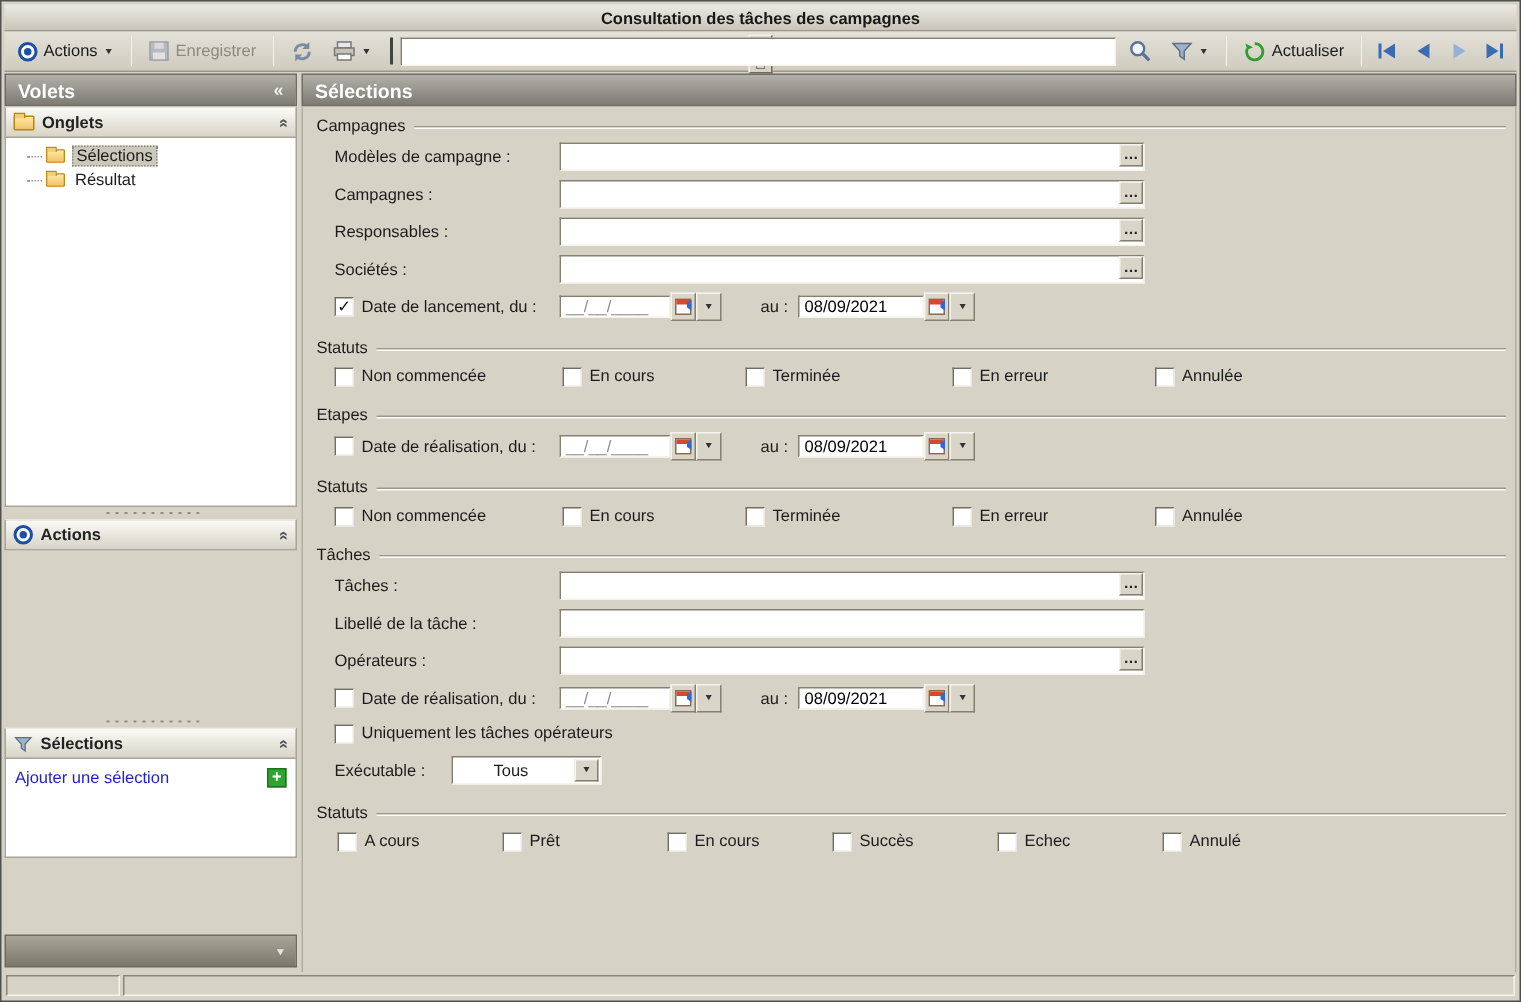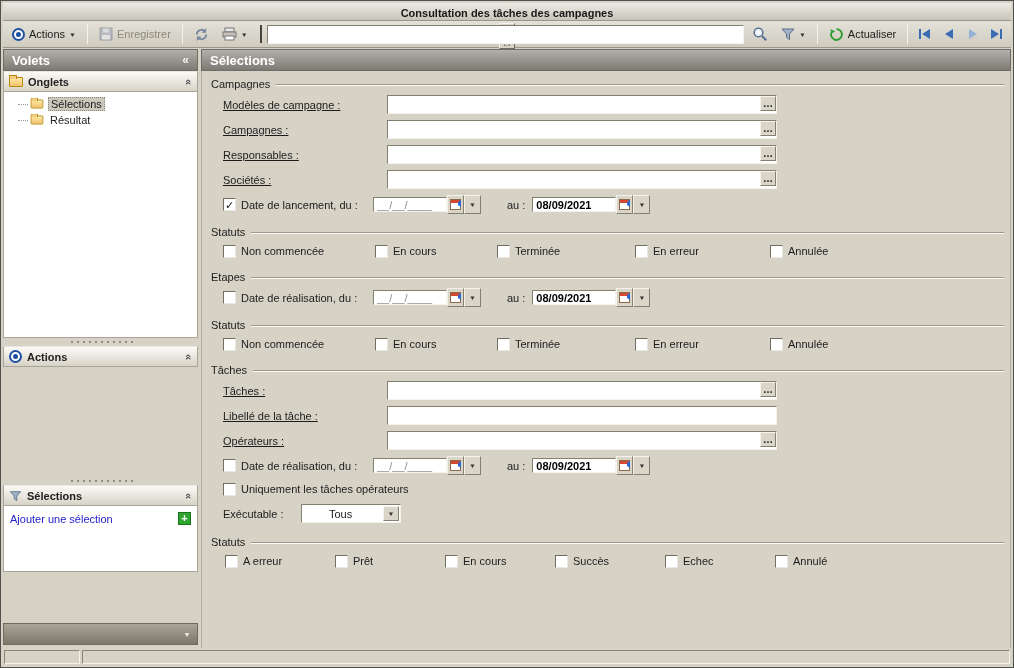--- a/index.html
+++ b/index.html
@@ -122,42 +122,42 @@
   
   .main { flex: 1; display: flex; flex-direction: column; min-width: 0; }
   .form { flex: 1; background: #d6d2c6; border: 1px solid #b2aea2; border-top: none; padding: 5px 6px 0 6px; overflow: hidden; }
 
   .group-hdr { display: flex; align-items: center; gap: 6px; height: 16px; padding-left: 3px; }
   .group-hdr.gap { margin-top: 7px; }
   .group-title { color: #1c1c1c; white-space: nowrap; }
   .group-line { flex: 1; height: 2px; border-top: 1px solid #9c978c; border-bottom: 1px solid #fbfaf6; margin-top: 2px; }
 
   .frow { display: flex; align-items: center; height: 25px; padding-left: 15px; }
-  .flabel { width: 164px; flex: 0 0 auto; white-space: nowrap; text-decoration: underline; }
+  .flabel { width: 150px; flex: 0 0 auto; white-space: nowrap; }
 
   .lookup { position: relative; width: 390px; height: 19px; flex: 0 0 auto; }
   .lookup input, .plain-input {
     width: 100%; height: 19px; background: #fff; font-family: inherit; font-size: 11px;
     border: 1px solid; border-color: #84806f #f5f3ec #f5f3ec #84806f; padding: 1px 3px;
   }
   .plain-input { width: 390px; flex: 0 0 auto; }
   .lookup .dots {
     position: absolute; right: 1px; top: 1px; width: 16px; height: 15px;
     background: #d9d5c9; border: 1px solid; border-color: #f5f3ec #84806f #84806f #f5f3ec;
     font-size: 10px; line-height: 8px; font-weight: bold; color: #222; cursor: default; font-family: inherit;
   }
 
   .cb { width: 13px; height: 13px; flex: 0 0 auto; background: #fff; border: 1px solid; border-color: #716d60 #e9e7df #e9e7df #716d60; display: inline-flex; align-items: center; justify-content: center; }
   .cb .mark { font-size: 11px; font-weight: bold; color: #111; line-height: 10px; }
   .chkcol { width: 150px; flex: 0 0 auto; display: flex; align-items: center; gap: 5px; white-space: nowrap; }
 
   .datectl { display: inline-flex; align-items: center; flex: 0 0 auto; }
   .date-input { height: 15px; background: #fff; font-family: inherit; font-size: 11px; border: 1px solid; border-color: #84806f #f5f3ec #f5f3ec #84806f; padding: 1px 3px; }
   .date-input.w1 { width: 74px; }
-  .date-input.w2 { width: 84px; font-weight: bold; }
+  .date-input.w2 { width: 84px; }
   .date-input.muted { color: #8c8c8c; }
   .mini-btn { width: 17px; height: 19px; background: #d9d5c9; border: 1px solid; border-color: #f5f3ec #84806f #84806f #f5f3ec; display: inline-flex; align-items: center; justify-content: center; cursor: default; }
   .cal-icon { width: 11px; height: 11px; background: #fff; border: 1px solid #8a6a4a; position: relative; display: inline-block; }
   .cal-icon::before { content: ""; position: absolute; top: 0; left: 0; right: 0; height: 3px; background: #d6482e; }
   .cal-icon::after { content: ""; position: absolute; bottom: 2px; left: 2px; width: 5px; height: 3px; border-left: 3px solid #2e6ad6; border-top: 2px solid transparent; border-bottom: 2px solid transparent; transform: rotate(180deg); }
   .au-label { margin: 0 7px 0 26px; white-space: nowrap; }
 
   .cbrow { display: flex; align-items: center; height: 22px; padding-left: 15px; }
   .cb-item { display: inline-flex; align-items: center; gap: 5px; white-space: nowrap; }
   .cb-item.c0 { width: 152px; } .cb-item.c1 { width: 122px; } .cb-item.c2 { width: 138px; } .cb-item.c3 { width: 135px; }
@@ -557,21 +557,21 @@
       </div>
 
       <div class="group-hdr gap">
         <span class="group-title">Statuts</span>
         <span class="group-line"></span>
       </div>
 
       <div class="cbrow taches-row">
         <span class="cb-item t">
             <span class="cb"></span>
-            <label>A erreur</label>
+            <label>A cours</label>
           </span>
         <span class="cb-item t">
             <span class="cb"></span>
             <label>Prêt</label>
           </span>
         <span class="cb-item t">
             <span class="cb"></span>
             <label>En cours</label>
           </span>
         <span class="cb-item t">

